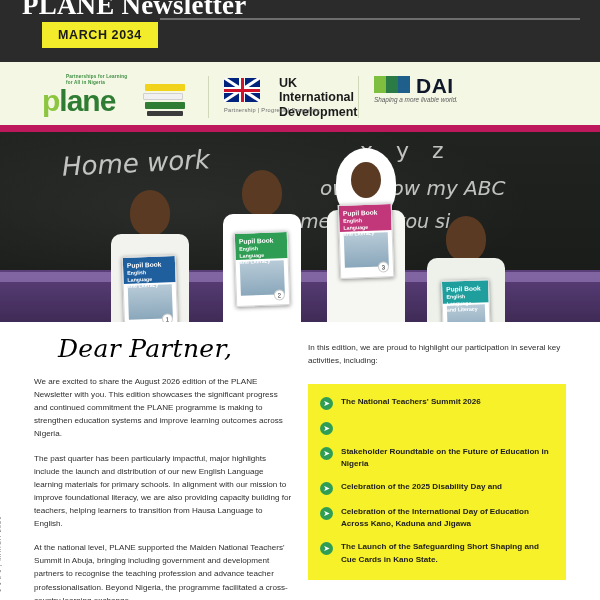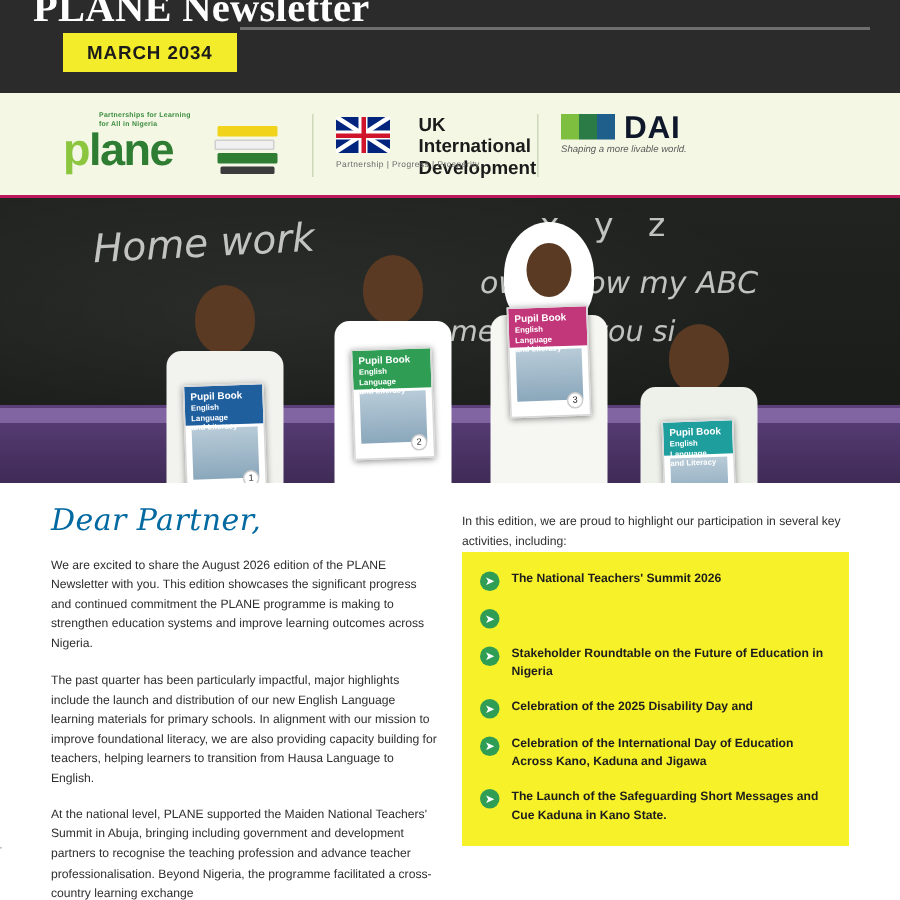--- a/index.html
+++ b/index.html
@@ -43,21 +43,21 @@
     width: 420px; height: 2px;
     background: #6e6e6e;
   }
 
   
   .logoband {
     position: absolute;
     left: 0; top: 62px;
     width: 600px; height: 70px;
     background: #f3f7e4;
-    border-bottom: 2px solid #be185d;
+    border-bottom: 7px solid #be185d;
   }
 
   .plane-logo {
     position: absolute;
     left: 42px; top: 10px;
     width: 150px; height: 52px;
   }
   .plane-tag {
     position: absolute;
     left: 24px; top: 2px;
@@ -293,43 +293,44 @@
   }
 
   .col-left {
     position: absolute;
     left: 34px; top: 12px;
     width: 258px;
   }
   .dear {
     font-family: "DejaVu Serif", serif;
     font-style: italic;
-    font-size: 20px;
-    color: #0369a1;
+    font-size: 25px;
+    color: #000000;
     margin-bottom: 12px;
     letter-spacing: .3px;
+    margin-left: 24px;
   }
   .para {
     font-size: 8.1px;
     line-height: 1.62;
     color: #2e2e2e;
     margin-bottom: 11px;
     text-align: left;
   }
 
   .col-right {
     position: absolute;
     left: 308px; top: 20px;
     width: 258px;
   }
   .intro-right {
     font-size: 8.1px;
     line-height: 1.6;
     color: #2e2e2e;
-    margin-bottom: 0;
+    margin-bottom: 16px;
   }
   .yellowbox {
     background: #f7f12a;
     padding: 12px 12px 14px 12px;
     width: 258px;
   }
   .hl-item {
     display: flex;
     align-items: flex-start;
     gap: 8px;
@@ -498,17 +499,17 @@
       <div class="hl-item">
         <span class="arrow-circ">➤</span>
         <span class="hl-text">Celebration of the 2025 Disability Day and</span>
       </div>
       <div class="hl-item">
         <span class="arrow-circ">➤</span>
         <span class="hl-text">Celebration of the International Day of Education Across Kano, Kaduna and Jigawa</span>
       </div>
       <div class="hl-item">
         <span class="arrow-circ">➤</span>
-        <span class="hl-text">The Launch of the Safeguarding Short Messages and Cue Kaduna in Kano State.</span>
+        <span class="hl-text">The Launch of the Safeguarding Short Shaping and Cue Cards in Kano State.</span>
       </div>
     </div>
   </div>
 </div>
 
 </body></html>

